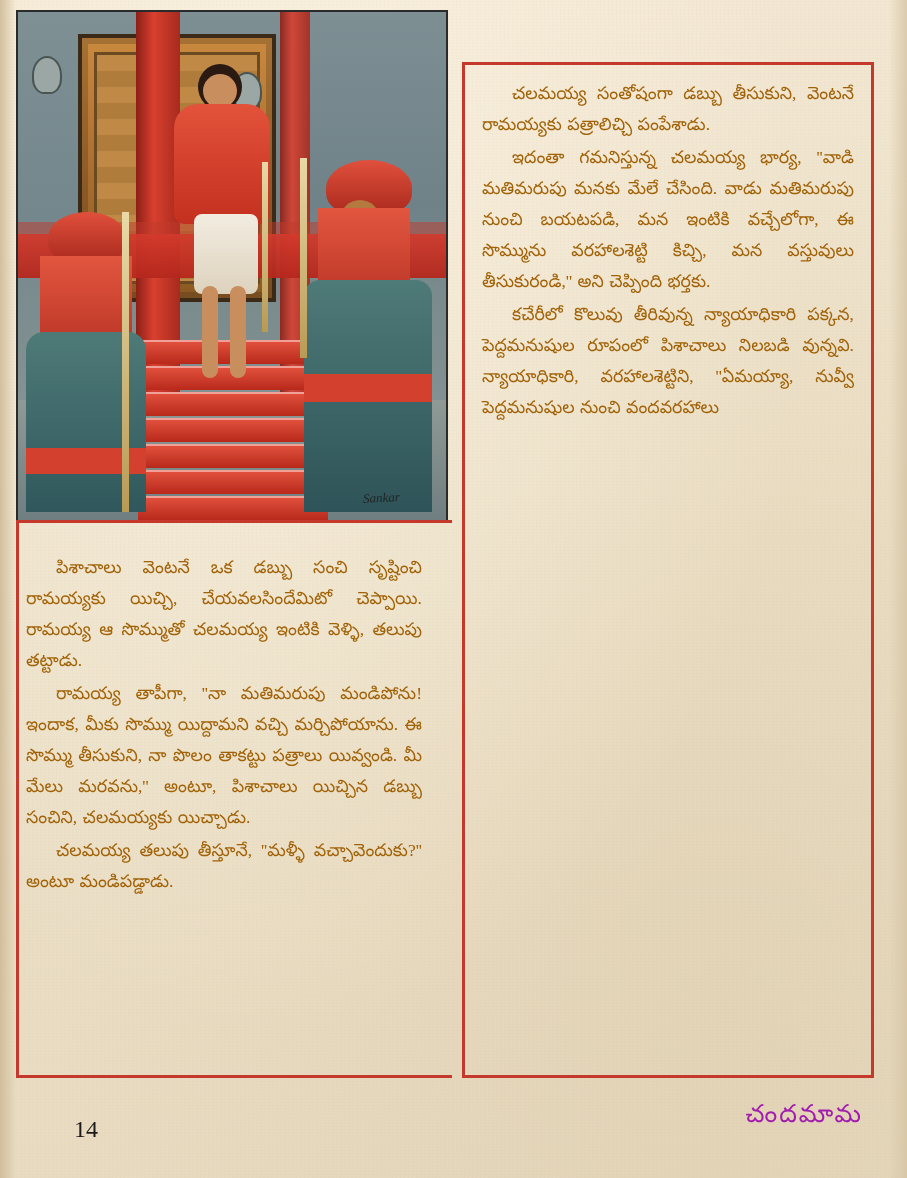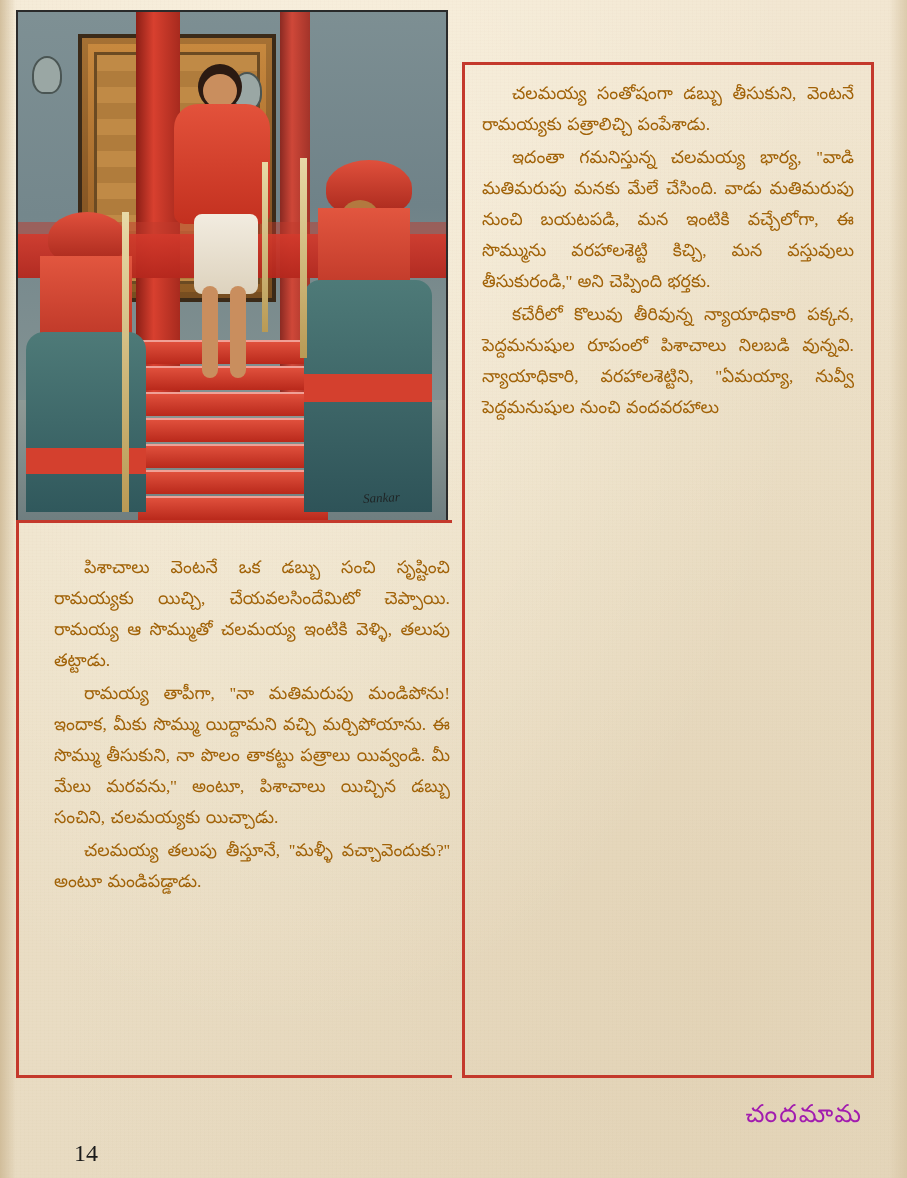--- a/index.html
+++ b/index.html
@@ -169,41 +169,41 @@
   .col {
     position: absolute;
     color: #a16207;
     font-family: "Liberation Serif", serif;
     font-size: 17.5px;
     line-height: 31px;
     text-align: justify;
     text-justify: inter-word;
   }
   .col-left {
-    left: 54px;
+    left: 26px;
     top: 552px;
     width: 396px;
     font-family: Liberation Serif, serif;
   }
   .col-right {
     left: 482px;
     top: 78px;
     width: 372px;
   }
   .para {
     margin: 0 0 2px 0;
     text-indent: 30px;
     word-spacing: 1px;
   }
 
   
   .page-number {
     position: absolute;
     left: 74px;
-    top: 1140px;
+    top: 1116px;
     font-family: "Liberation Serif", serif;
     font-size: 24px;
     color: #1b1b1b;
   }
   .magazine-name {
     position: absolute;
     right: 44px;
     top: 1100px;
     font-family: "Liberation Serif", serif;
     font-size: 25px;

